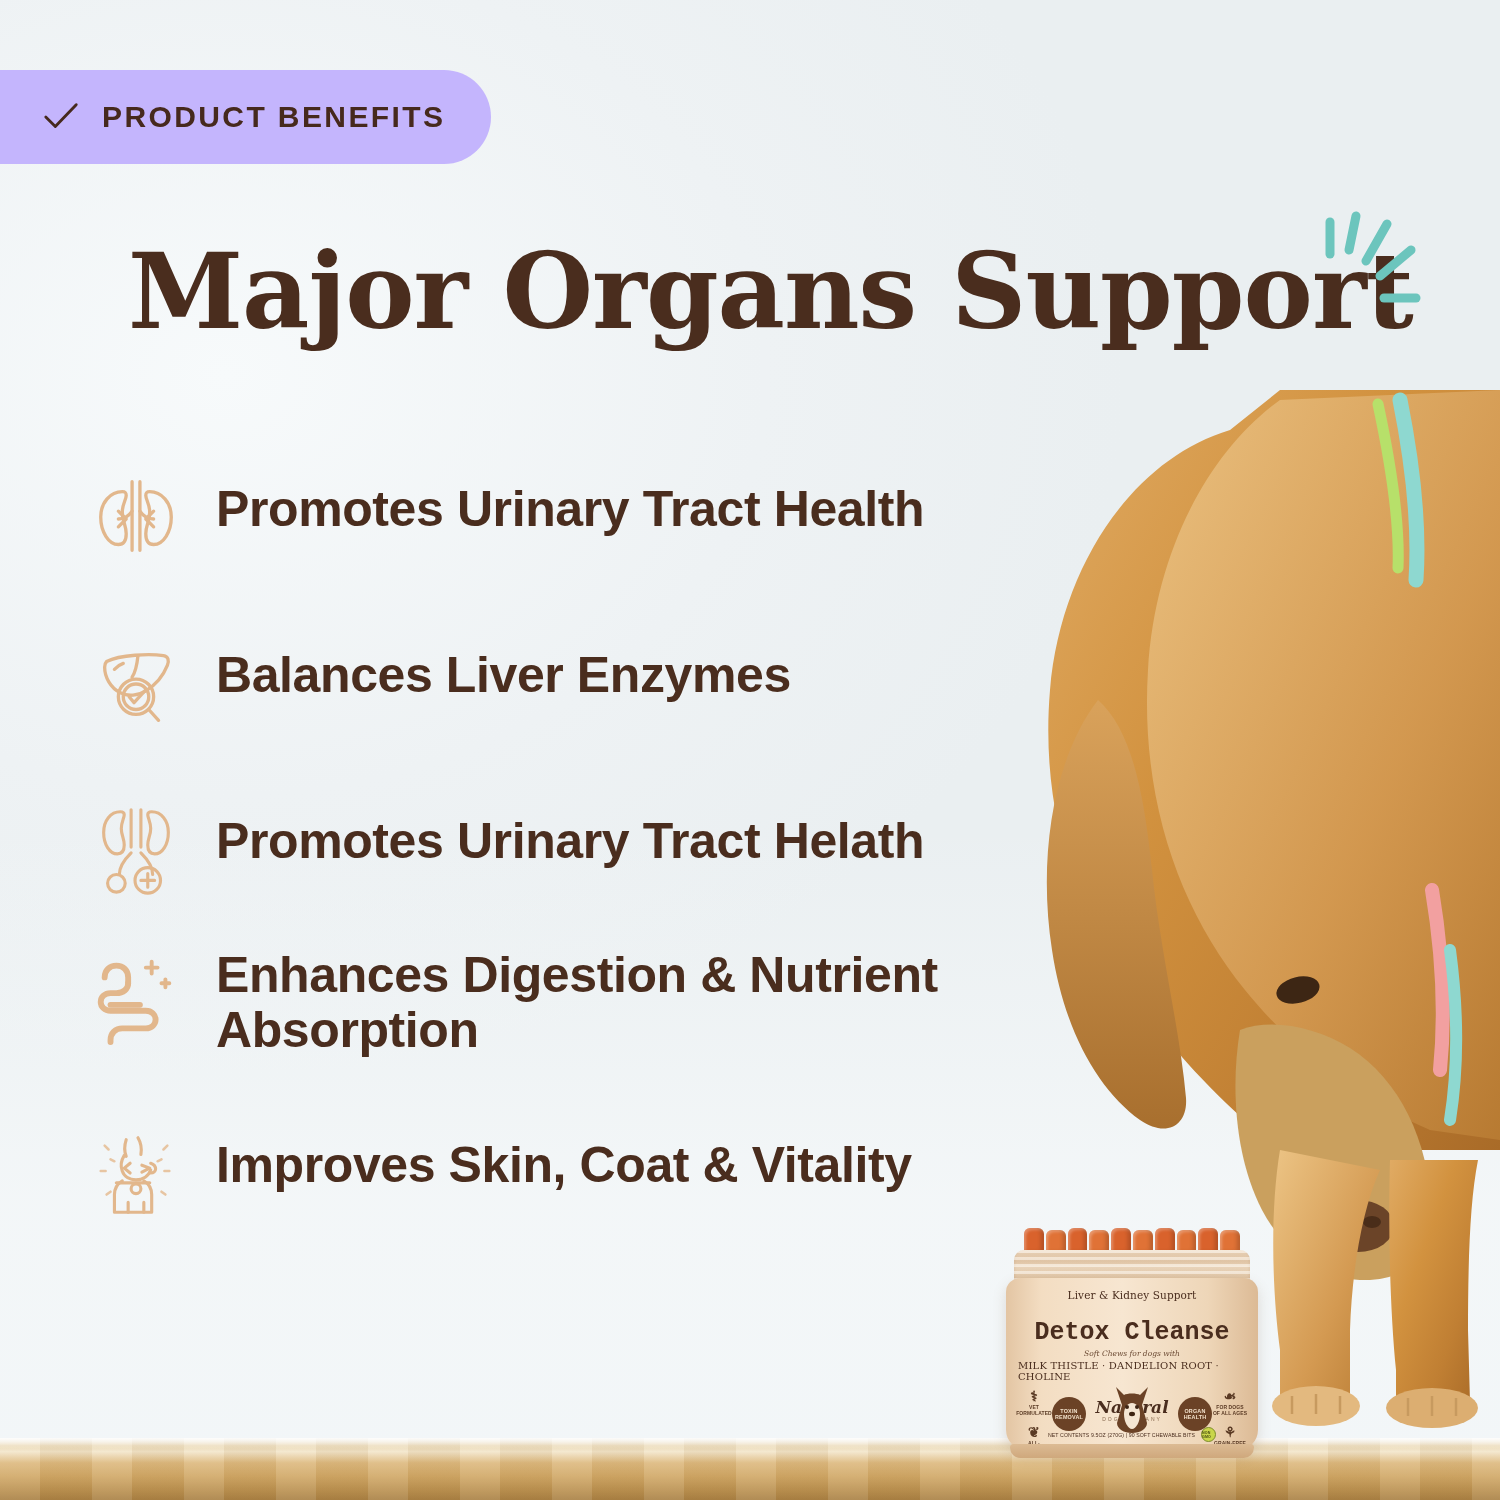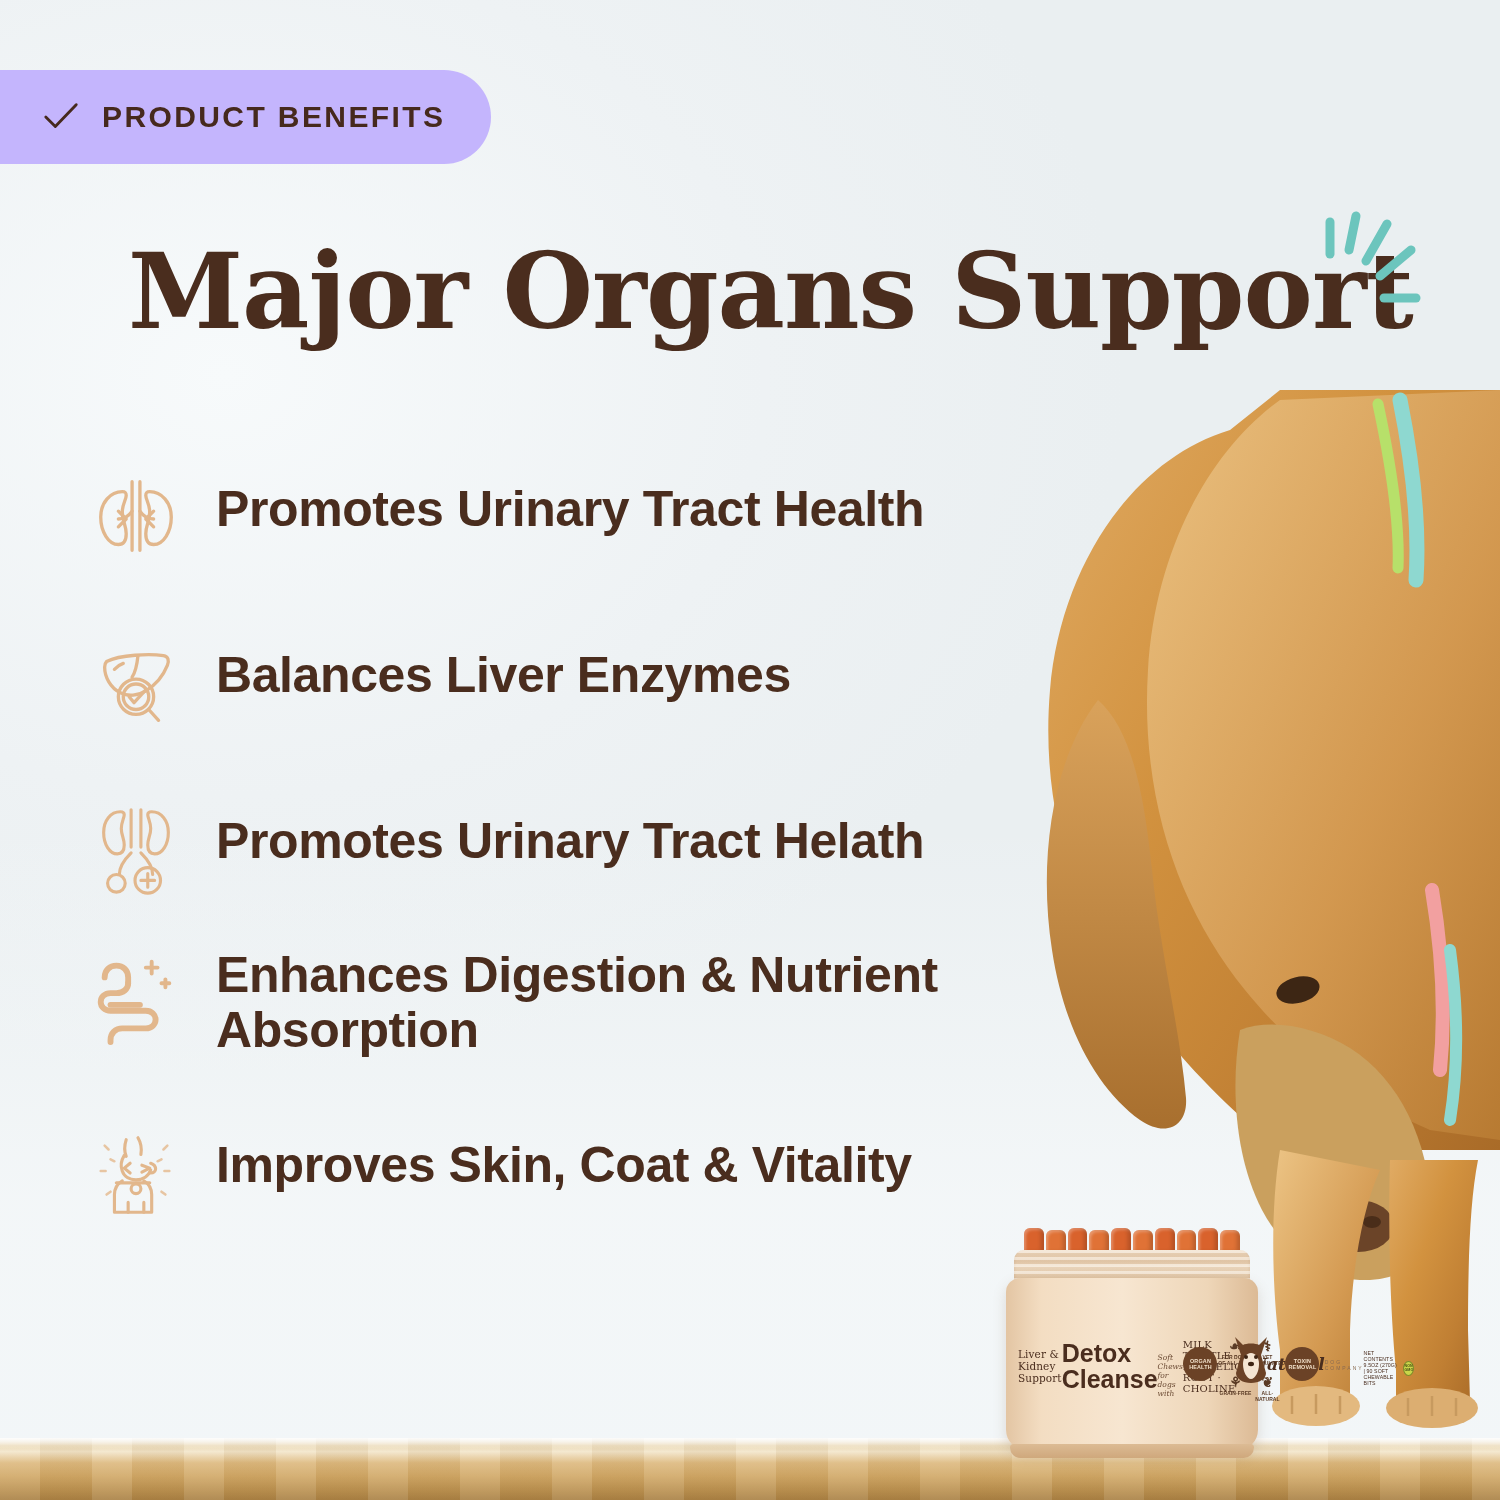--- a/index.html
+++ b/index.html
@@ -121,35 +121,35 @@
     content:""; position:absolute; inset:0;
     background:repeating-linear-gradient(180deg,
       rgba(255,255,255,.38) 0 3px, rgba(180,140,100,.16) 3px 7px);
     border-radius:10px 10px 4px 4px;
   }
   .jar-body {
     position:absolute; left:0; right:0; top:50px; bottom:10px;
     background:linear-gradient(90deg,#e3c5a3 0%,#f3ddc2 14%,#f7e6d1 46%,#eed6b8 80%,#dcba95 100%);
     border-radius:14px 14px 20px 20px;
     padding:11px 12px 8px;
-    display:flex; flex-direction:row; align-items:center;
+    display:flex; flex-direction:column; align-items:center;
     box-shadow:0 6px 14px rgba(120,90,60,.18);
   }
   .jar-base {
     position:absolute; left:4px; right:4px; bottom:2px; height:14px;
     background:linear-gradient(180deg,#dcbb94,#cfa87c);
     border-radius:4px 4px 12px 12px;
   }
 
   .j-pretitle { font-family:"DejaVu Serif", serif; font-size:10.5px; color:#4a2d1e; letter-spacing:.1px; }
   .j-title {
-    font-family:Liberation Sans, sans-serif; font-weight:700;
-    font-size:25px; color:#4a2d1e; line-height:1.05; margin-top:1px;
-  }
-  .j-sub { font-family:"DejaVu Serif", serif; font-style:italic; font-size:7.5px; color:#6b4a33; margin-top:20px; }
+    font-family:Liberation Mono, monospace; font-weight:700;
+    font-size:25px; color:#4a2d1e; line-height:1.05; margin-top:19px;
+  }
+  .j-sub { font-family:"DejaVu Serif", serif; font-style:italic; font-size:7.5px; color:#6b4a33; margin-top:3px; }
   .j-ings { font-family:"DejaVu Serif", serif; font-size:10px; color:#4a2d1e; letter-spacing:.2px; margin-top:2px; }
 
   .j-badges {
     position:relative; width:100%; height:64px; margin-top:3px;
   }
   .seal {
     position:absolute; width:34px; height:34px; border-radius:50%;
     background:#6b4226; color:#f3e2cc;
     display:flex; align-items:center; justify-content:center; text-align:center;
     font-size:5.4px; font-weight:700; line-height:1.15; letter-spacing:.2px;

